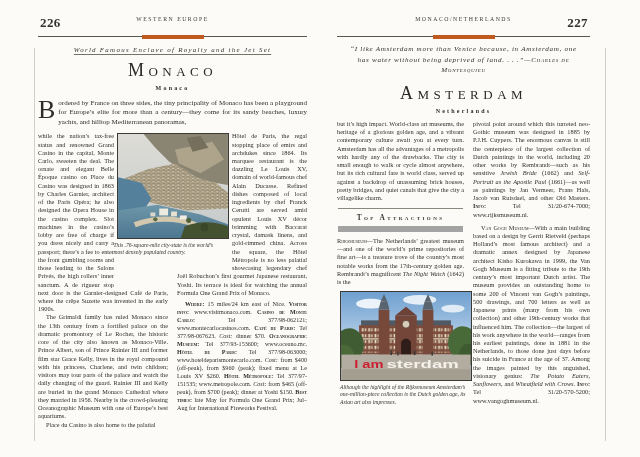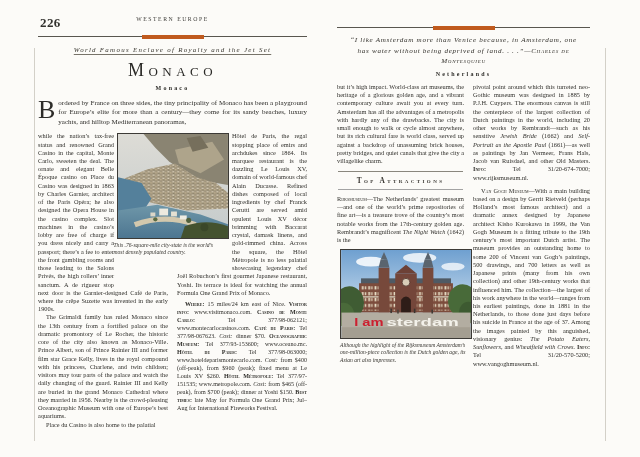--- a/index.html
+++ b/index.html
@@ -65,21 +65,21 @@
   .seg-i { font-style:italic; }
   .seg-sc { font-variant:small-caps; }
   .seg-bsc { font-weight:700; font-variant:small-caps; }
 
   
   .ams-cols { margin-top:6px; gap:9px; }
   .ams-left { width:127px; flex:none; }
   .ams-right { flex:1; }
   .top-attr {
     margin:6px 1px 5px; padding:3.5px 0; text-align:center;
-    border-top:1px solid #8a877e; border-bottom:1px solid #a3a3a3;
+    border-top:1px solid #8a877e; border-bottom:6px solid #a3a3a3;
     font-variant:small-caps; font-size:7.4px; font-weight:600; letter-spacing:2.4px; color:#3a3833;
   }
   .entry { margin-top:0; }
   .entry + .entry, .gap-top { margin-top:5px; }
   .ams-fig { margin:5px 8px 0 3px; width:132px; margin-right:-8px; position:relative; z-index:2; }
   .ams-fig svg { display:block; width:132px; height:90px; border:1px solid #3c3a36; background:#9db8d4; }
   .ams-fig .figcap { width:130px; }
 </style>
 </head>
 <body>
@@ -146,24 +146,29 @@
         <p>Place du Casino is also home to the palatial</p>
       </div>
       <div class="col mono-right">
         <p>Hôtel de Paris, the regal stopping place of emirs and archdukes since 1864. Its marquee restaurant is the dazzling Le Louis XV, domain of world-famous chef Alain Ducasse. Refined dishes composed of local ingredients by chef Franck Cerutti are served amid opulent Louis XV décor brimming with Baccarat crystal, damask linens, and gold-rimmed china. Across the square, the Hôtel Métropole is no less palatial showcasing legendary chef Joël Robuchon’s first gourmet Japanese restaurant, Yoshi. Its terrace is ideal for watching the annual Formula One Grand Prix of Monaco.</p>
         <p class="directory"><span class="seg-bsc">Where: </span><span>15 miles/24 km east of Nice. </span><span class="seg-bsc">Visitor info: </span><span>www.visitmonaco.com. </span><span class="seg-bsc">Casino de Monte Carlo: </span><span>Tel 377/98-062121; www.montecarlocasinos.com. </span><span class="seg-bsc">Café de Paris: </span><span>Tel 377/98-067623. </span><span class="seg-i">Cost: </span><span>dinner $70. </span><span class="seg-bsc">Oceanographic Museum: </span><span>Tel 377/93-153600; www.oceano.mc. </span><span class="seg-bsc">Hôtel de Paris: </span><span>Tel 377/98-063000; www.hoteldeparismontecarlo.com. </span><span class="seg-i">Cost: </span><span>from $400 (off-peak), from $960 (peak); fixed menu at Le Louis XV $260. </span><span class="seg-bsc">Hôtel Métropole: </span><span>Tel 377/97-151535; www.metropole.com. </span><span class="seg-i">Cost: </span><span>from $465 (off-peak), from $700 (peak); dinner at Yoshi $150. </span><span class="seg-bsc">Best times: </span><span>late May for Formula One Grand Prix; Jul–Aug for International Fireworks Festival.</span></p>
       </div>
     </div>
   </div>
 
   <div class="page page-amsterdam">
+    <div class="pghead">
+      <span class="rh">MONACO/NETHERLANDS</span>
+      <span class="num">227</span>
+    </div>
     <div class="rule">
       <div class="accent"></div>
     </div>
     <div class="quote"><span>“I like Amsterdam more than Venice because, in Amsterdam, one has water without being deprived of land. . . .”—</span><span class="seg-sc">Charles de Montesquieu</span></div>
+    <h1 class="title">AMSTERDAM</h1>
     <div class="country">Netherlands</div>
 
     <div class="cols ams-cols">
       <div class="col ams-left">
         <p>but it’s high impact. World-class art museums, the heritage of a glorious golden age, and a vibrant contemporary culture await you at every turn. Amsterdam has all the advantages of a metropolis with hardly any of the drawbacks. The city is small enough to walk or cycle almost anywhere, but its rich cultural fare is world class, served up against a backdrop of unassuming brick houses, pretty bridges, and quiet canals that give the city a villagelike charm.</p>
         <div class="top-attr">Top Attractions</div>
         <p class="entry"><span class="seg-sc">Rijksmuseum</span><span>—The Netherlands’ greatest museum—and one of the world’s prime repositories of fine art—is a treasure trove of the country’s most notable works from the 17th-century golden age. Rembrandt’s magnificent </span><span class="seg-i">The Night Watch</span><span> (1642) is the</span></p>
 
         <figure class="ams-fig">
           <svg viewBox="0 0 132 90" aria-hidden="true">

